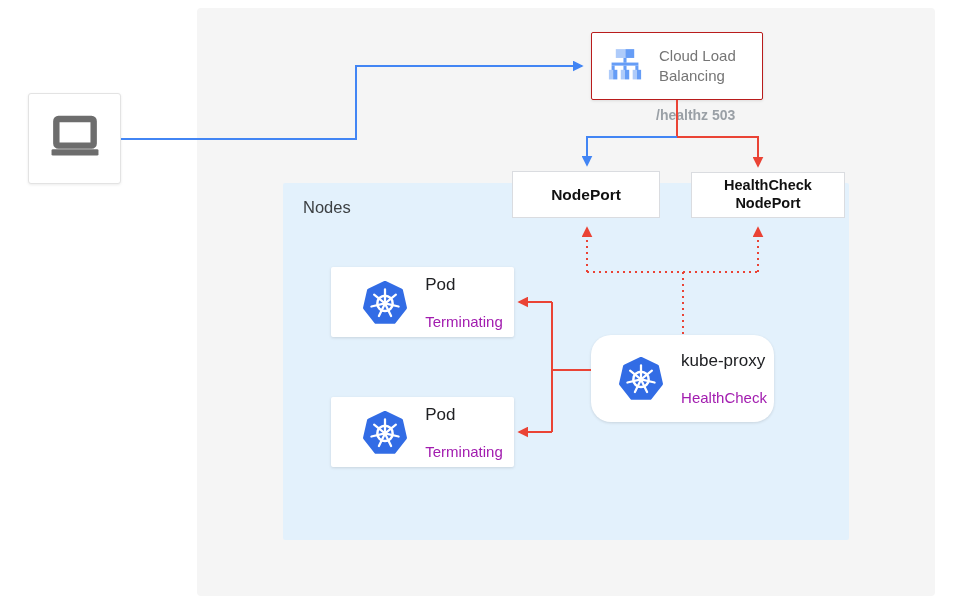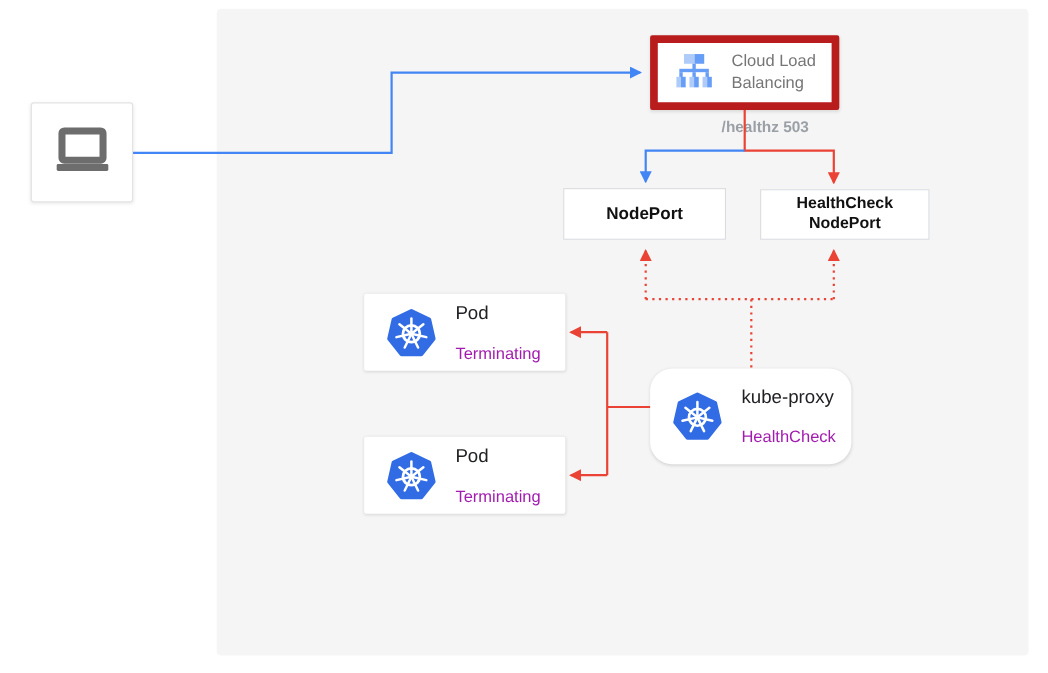--- a/index.html
+++ b/index.html
@@ -41,21 +41,21 @@
     left: 28px; top: 93px;
     width: 93px; height: 91px;
     border: 1px solid #e3e3e3;
     border-radius: 3px;
     box-shadow: 0 1px 3px rgba(0,0,0,0.08);
     display: flex; align-items: center; justify-content: center;
   }
   .clb-card {
     left: 591px; top: 32px;
     width: 172px; height: 68px;
-    border: 7px solid #b91c1c;
+    border: 1px solid #b91c1c;
     box-shadow: 0 1px 3px rgba(0,0,0,0.10);
     display: flex; align-items: center;
     padding-left: 10px;
   }
   .clb-label {
     width: 92px;
     margin-left: 11px;
     font-size: 15px;
     line-height: 1.35;
     color: #757575;
@@ -71,20 +71,21 @@
     font-weight: bold;
     color: #111111;
   }
   .nodeport-box { left: 512px; top: 171px; width: 148px; height: 47px; font-size: 15.5px; }
   .healthcheck-box { left: 691px; top: 172px; width: 154px; height: 46px; font-size: 14.5px; line-height: 1.22; }
   .entity-card {
     height: 70px;
     box-shadow: 0 1px 3px rgba(0,0,0,0.12);
     display: flex; align-items: center;
     padding-left: 20px;
+    justify-content: center;
   }
   .pod-card-1 { left: 331px; top: 267px; width: 183px; }
   .pod-card-2 { left: 331px; top: 397px; width: 183px; }
   .kube-proxy-card { left: 591px; top: 335px; width: 183px; height: 87px; border-radius: 20px; }
   .entity-text { margin-left: 17px; }
   .entity-title { font-size: 17px; color: #202124; }
   .entity-subtitle { font-size: 15px; color: #a21caf; margin-top: 18px; }
   .healthz-label {
     position: absolute;
     left: 656px; top: 107px;
@@ -99,20 +100,23 @@
   }
   .icon-wrap { flex: 0 0 auto; display: flex; }
 </style>
 </head>
 <body>
 
 <div class="canvas">
 
   <div class="panel"></div>
 
+  <div class="nodes-box">
+    <div class="nodes-label">Nodes</div>
+  </div>
 
   <div class="card client-card">
     <span class="icon-wrap">
       <svg width="64" height="64" viewBox="0 0 24 24">
         <rect x="5" y="4.5" width="14" height="10" rx="0.8" fill="#ffffff" stroke="#6d6d6d" stroke-width="2.4"></rect>
         <rect x="3.2" y="15.8" width="17.6" height="2.4" rx="0.5" fill="#6d6d6d"></rect>
       </svg>
     </span>
   </div>
 

